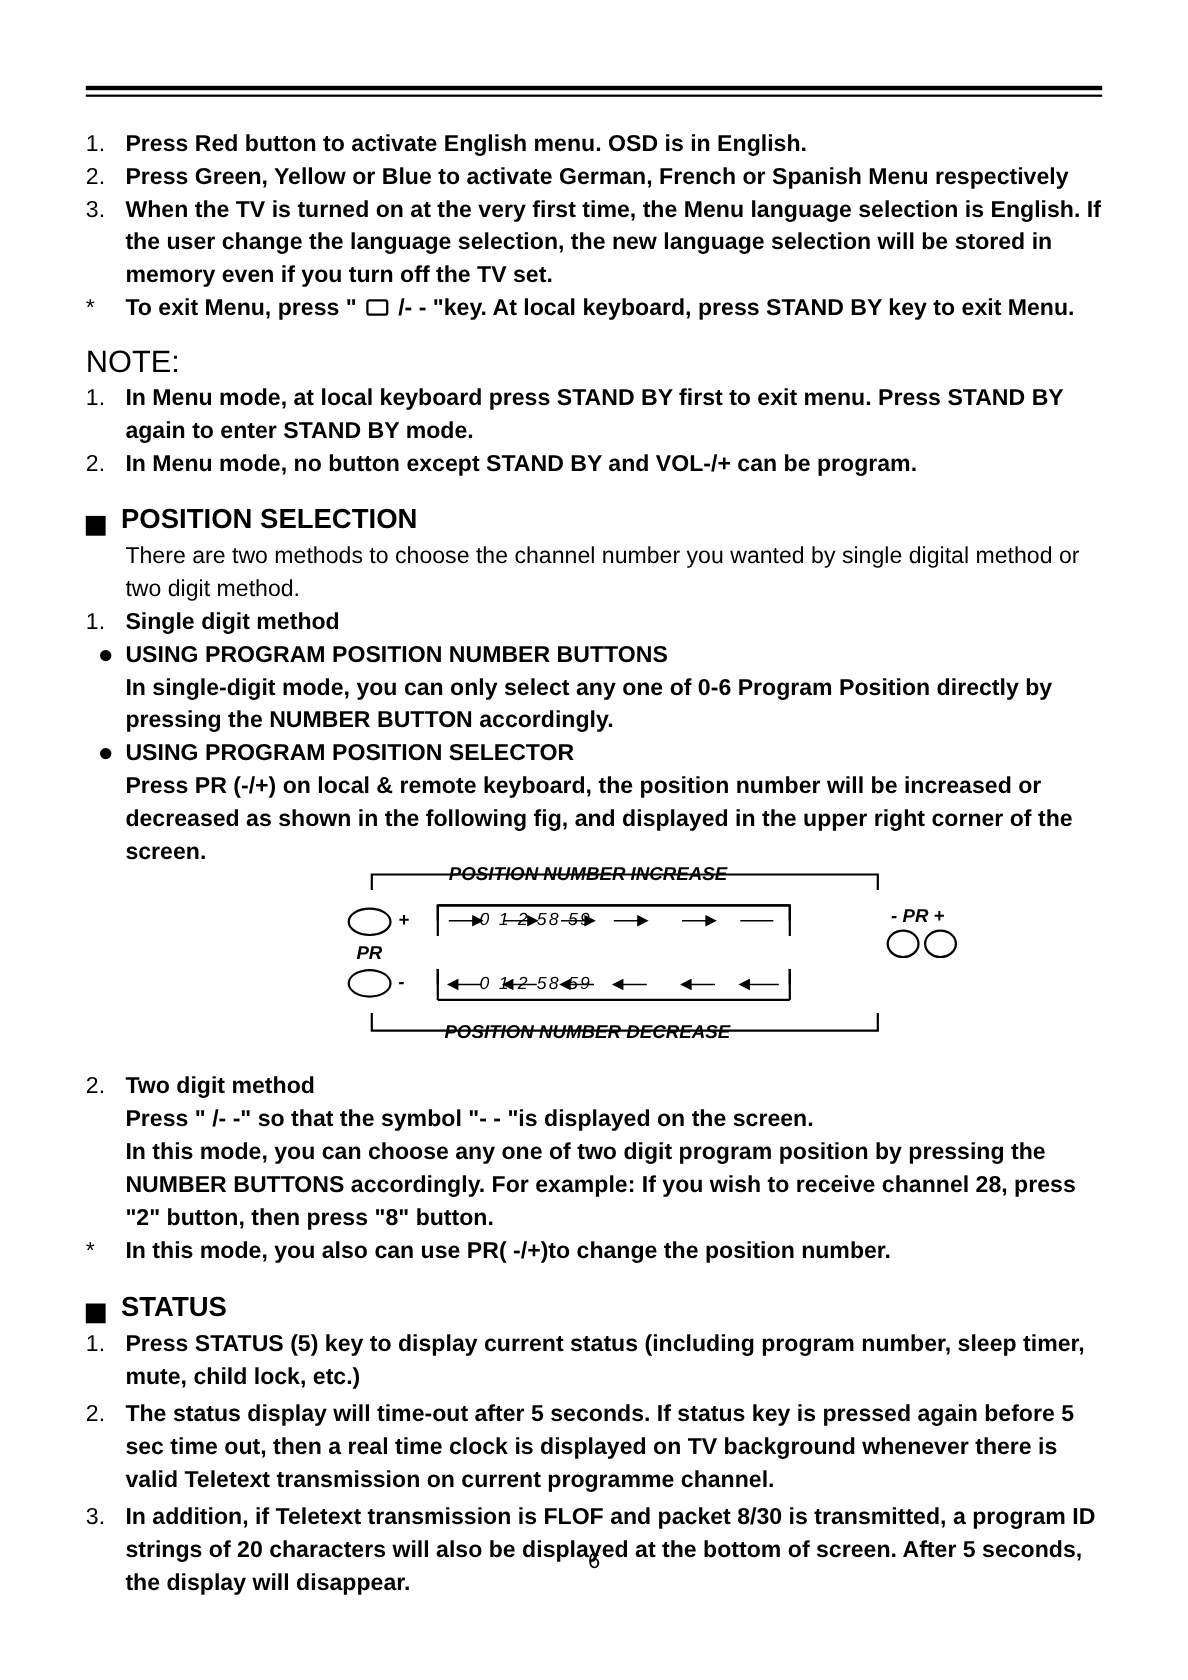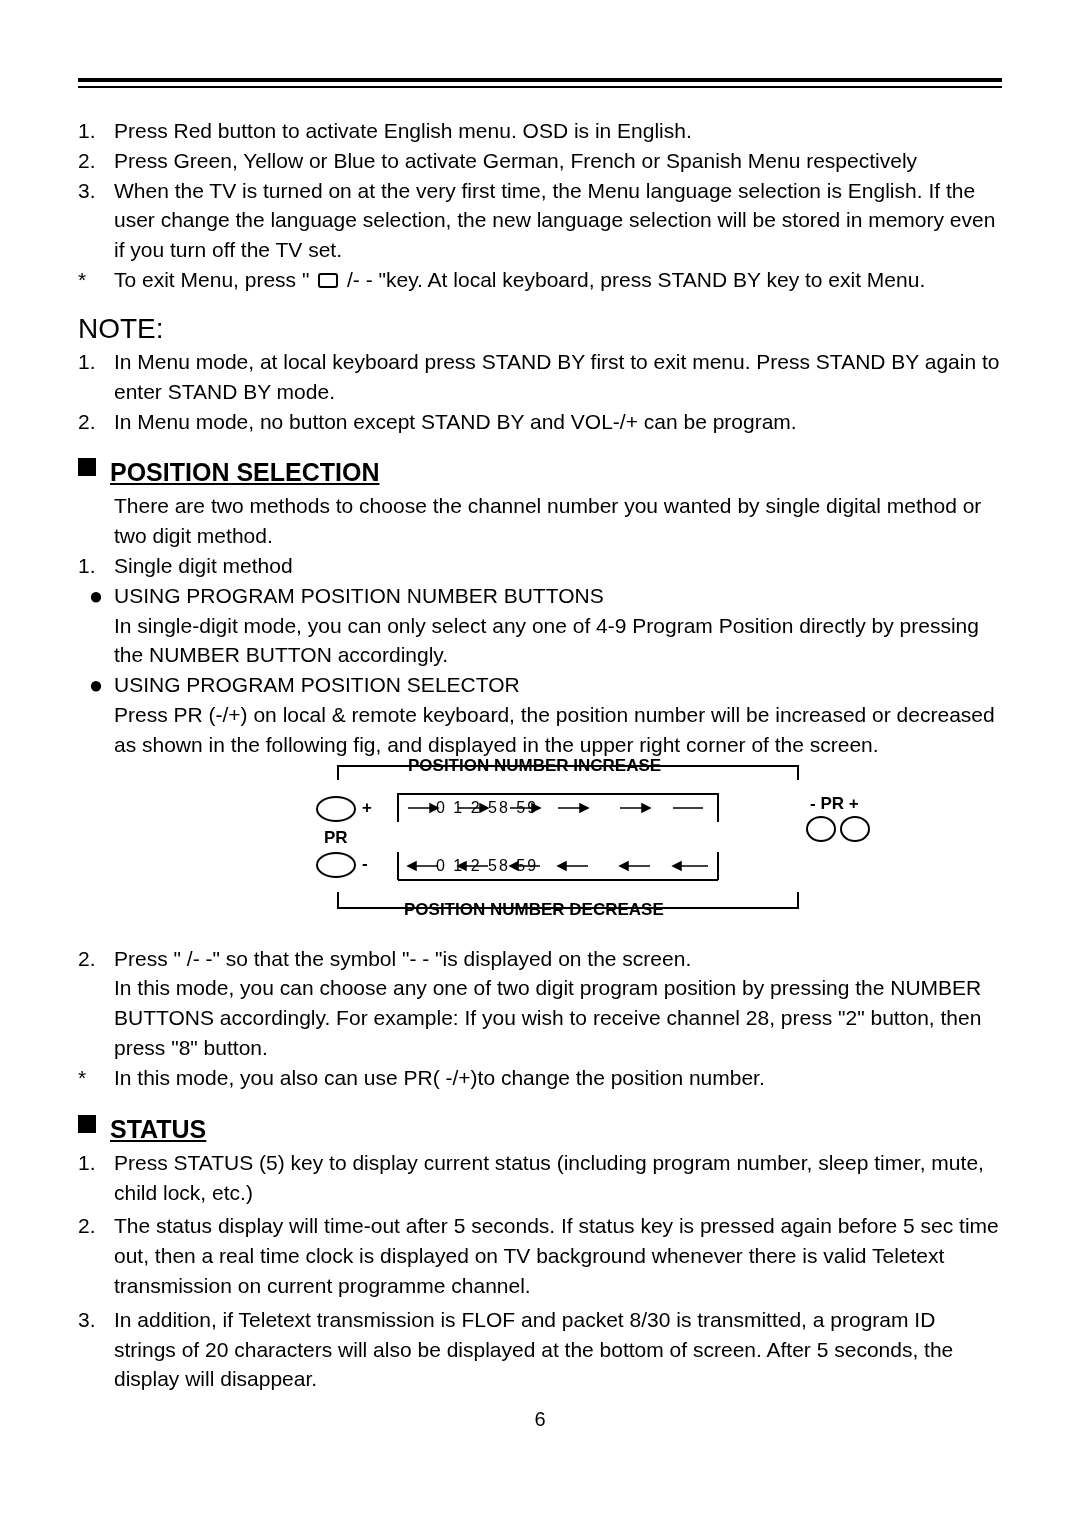--- a/index.html
+++ b/index.html
@@ -22,40 +22,41 @@
     border-bottom: 2px solid #000;
     height: 10px;
     margin-bottom: 28px;
   }
   .body-text {
     font-size: 21px;
     line-height: 1.42;
   }
   .row { display: flex; }
   .num-col { width: 36px; flex-shrink: 0; }
-  .txt-col { flex: 1; }
+  .txt-col { flex: 1; font-weight: bold; }
   .ind { padding-left: 36px; }
-  .sec-head { display: flex; align-items: flex-start; margin-top: 22px; margin-bottom: 4px; text-decoration: underline; }
+  .sec-head { display: flex; align-items: flex-end; margin-top: 22px; margin-bottom: 4px; }
   .sec-head .sq { width: 18px; height: 18px; background: #000; margin-right: 14px; flex-shrink: 0; }
   .sec-head .ttl {
     font-size: 25px;
     font-weight: bold;
     font-family: Arial, Helvetica, sans-serif;
   }
   .bul-row { display: flex; }
   .bul-col { width: 36px; flex-shrink: 0; font-size: 24px; line-height: 1.25; }
   .note-label { font-size: 28px; margin-top: 18px; margin-bottom: 2px; }
 
   
   .diagram {
     position: relative;
     margin-left: 180px;
     height: 170px;
     margin-top: 2px;
     margin-bottom: 12px;
+    font-style: italic;
   }
   .d-label {
     position: absolute;
     font-size: 17px;
     font-weight: bold;
     white-space: nowrap;
   }
   .d-seq {
     position: absolute;
     font-size: 16px;
@@ -139,21 +140,21 @@
 
   <div class="body-text">
     <div class="row">
       <div class="num-col">1.</div>
       <div class="txt-col">Single digit method</div>
     </div>
     <div class="bul-row">
       <div class="bul-col" style="text-align:center">●</div>
       <div class="txt-col">
         <div>USING PROGRAM POSITION NUMBER BUTTONS</div>
-        <div>In single-digit mode, you can only select any one of 4-9 Program Position directly by pressing the NUMBER BUTTON accordingly.</div>
+        <div>In single-digit mode, you can only select any one of 0-6 Program Position directly by pressing the NUMBER BUTTON accordingly.</div>
       </div>
     </div>
     <div class="bul-row">
       <div class="bul-col" style="text-align:center">●</div>
       <div class="txt-col">
         <div>USING PROGRAM POSITION SELECTOR</div>
         <div>Press PR (-/+) on local &amp; remote keyboard, the position number will be increased or decreased as shown in the following fig, and displayed in the upper right corner of the screen.</div>
       </div>
     </div>
   </div>
@@ -233,20 +234,21 @@
 
     <div class="d-text" style="left:552px; top:32px;">- PR +</div>
     <div class="d-oval d-oval-sm" style="left:548px; top:54px;"></div>
     <div class="d-oval d-oval-sm" style="left:582px; top:54px;"></div>
   </div>
 
   <div class="body-text">
     <div class="row">
       <div class="num-col">2.</div>
       <div class="txt-col">
+        <div>Two digit method</div>
         <div>Press "       /- -" so that the symbol "- - "is displayed on the screen.</div>
         <div>In this mode, you can choose any one of two digit program position by pressing the NUMBER BUTTONS accordingly. For example: If you wish to receive channel 28, press "2" button, then press "8" button.</div>
       </div>
     </div>
     <div class="row">
       <div class="num-col">*</div>
       <div class="txt-col">In this mode, you also can use PR( -/+)to change the position number.</div>
     </div>
   </div>
 

